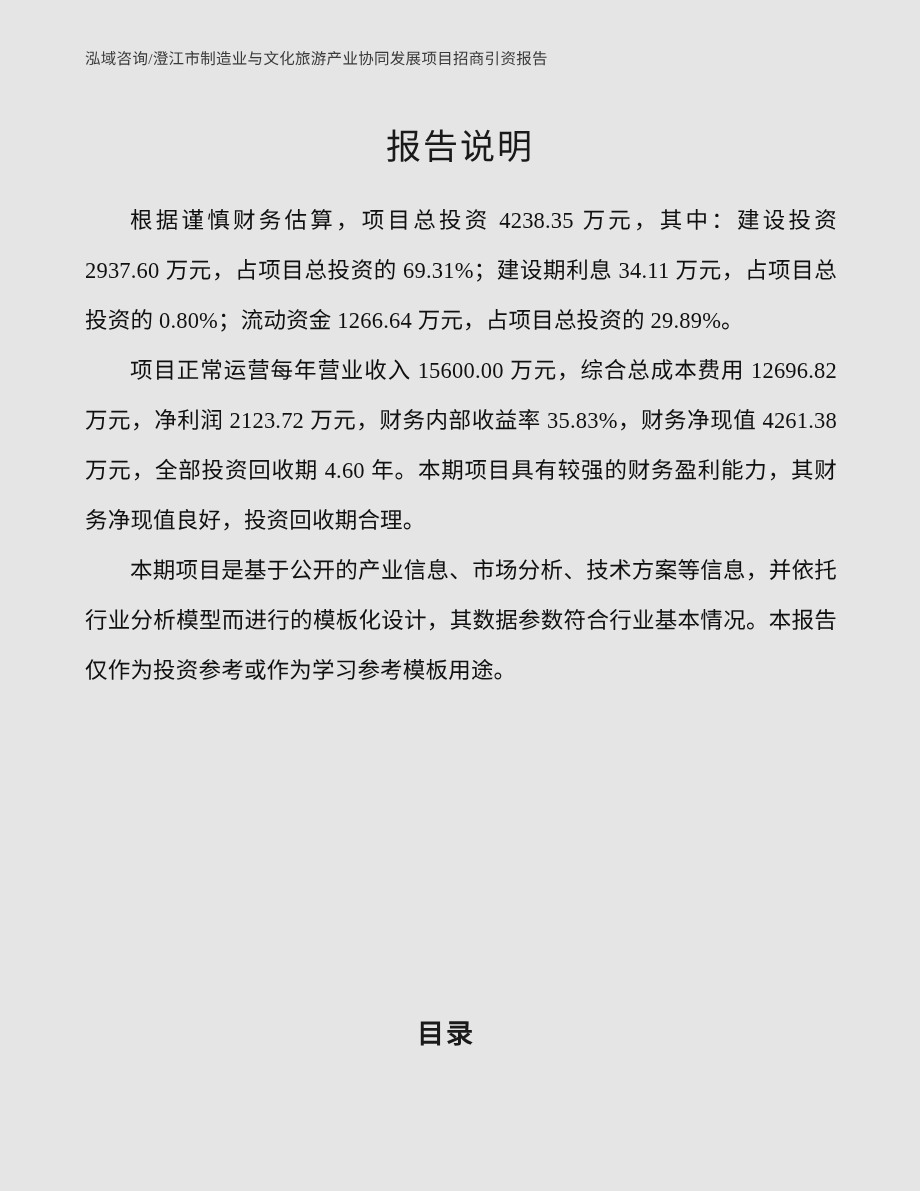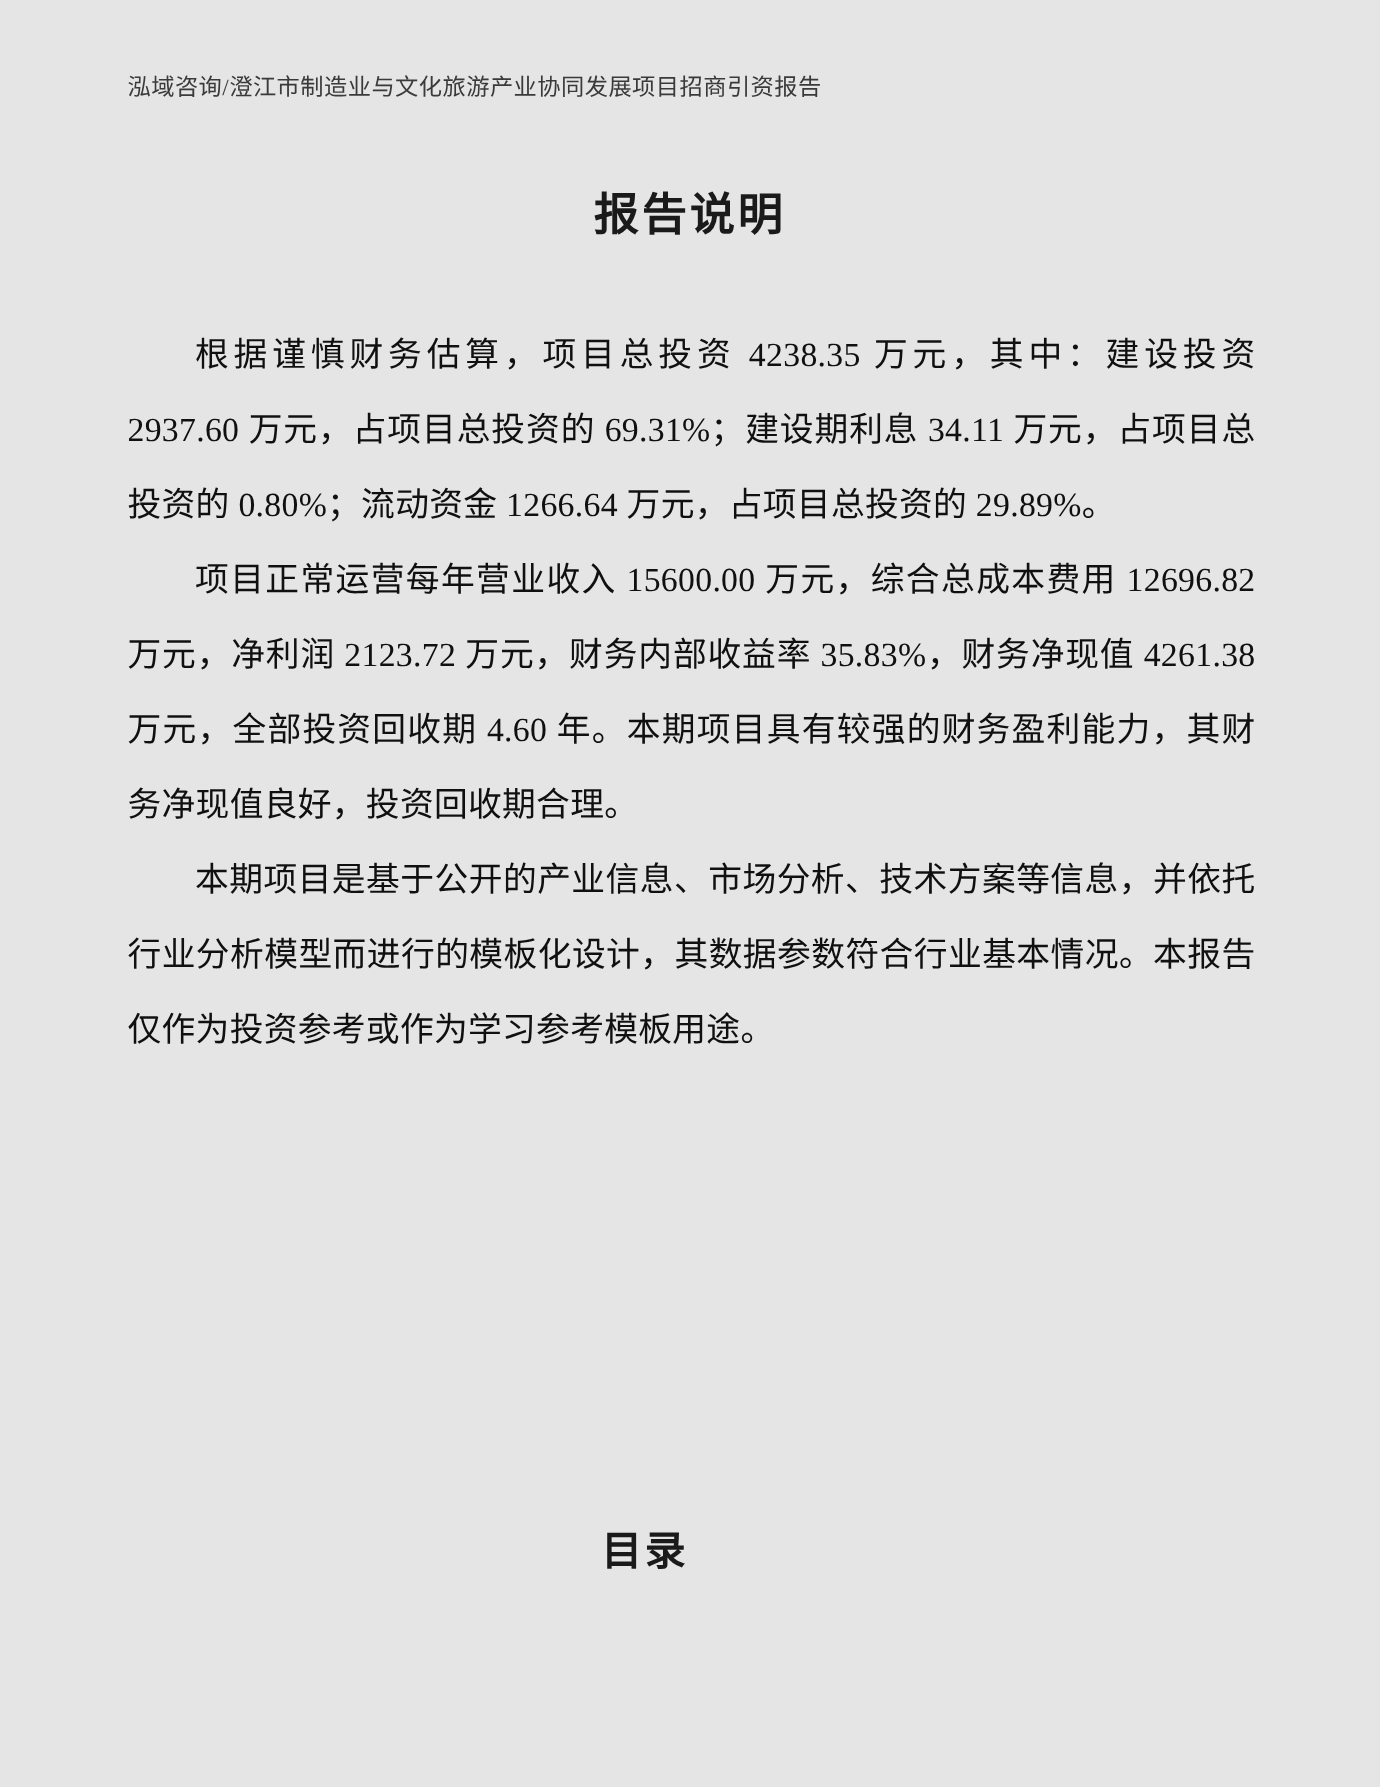--- a/index.html
+++ b/index.html
@@ -39,31 +39,31 @@
     white-space: nowrap;
   }
 
   
   .section-title {
     position: absolute;
     left: 0;
     top: 118px;
     width: 920px;
     text-align: center;
-    font-size: 30px;
-    font-weight: bold;
+    font-size: 35px;
+    font-weight: normal;
     letter-spacing: 2px;
     color: #1a1a1a;
   }
 
   
   .body-copy {
     position: absolute;
     left: 85px;
-    top: 212px;
+    top: 196px;
     width: 752px;
   }
 
   .para {
     font-size: 22.5px;
     line-height: 50px;
     text-align: justify;
     text-justify: inter-ideograph;
     text-indent: 2em;
     margin: 0 0 0 0;
@@ -75,20 +75,21 @@
   .toc-title {
     position: absolute;
     left: 0;
     top: 1012px;
     width: 860px;
     text-align: center;
     font-size: 27px;
     font-weight: bold;
     letter-spacing: 2px;
     color: #1a1a1a;
+    padding-left: 16px;
   }
 </style>
 </head>
 <body>
 
 <div class="page">
 
   <div class="doc-header">泓域咨询/澄江市制造业与文化旅游产业协同发展项目招商引资报告</div>
 
   <div class="section-title">报告说明</div>

